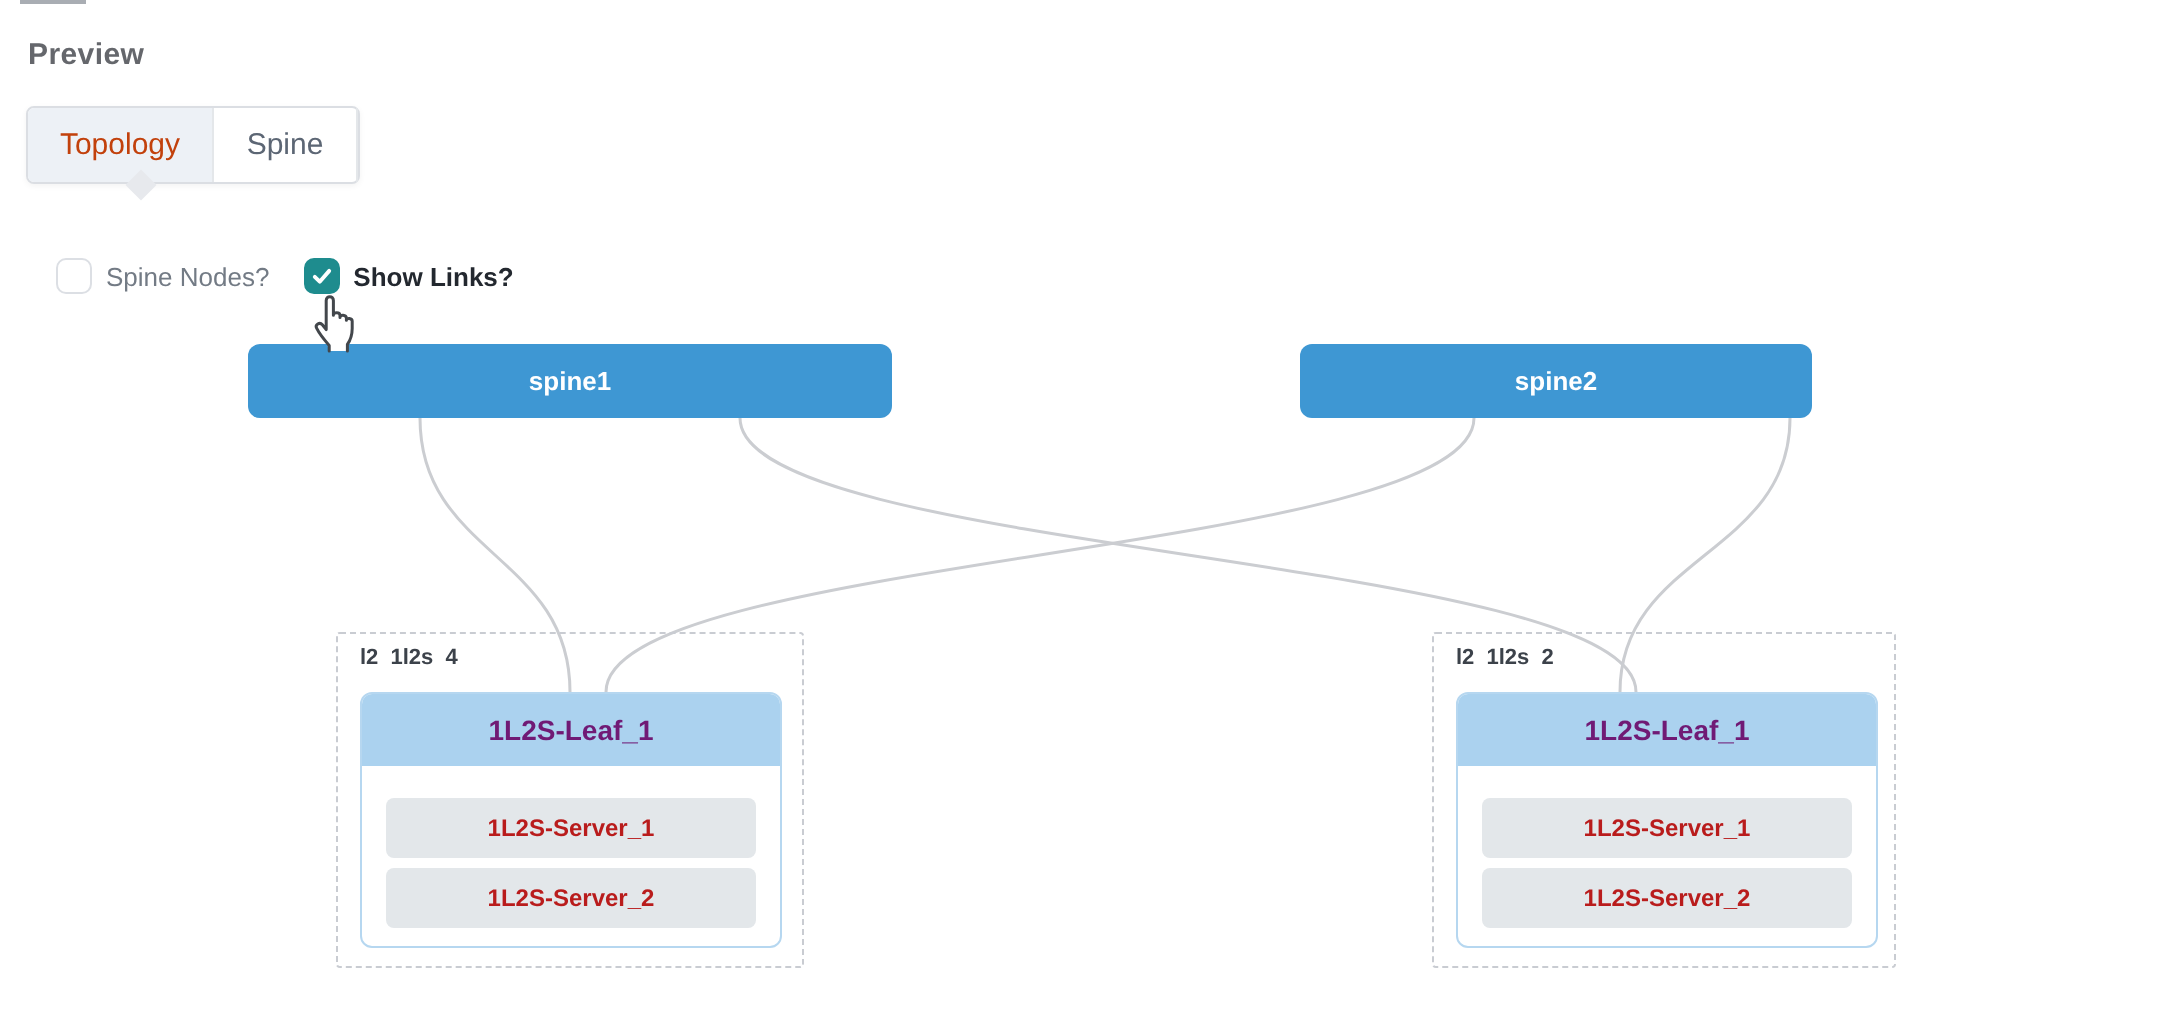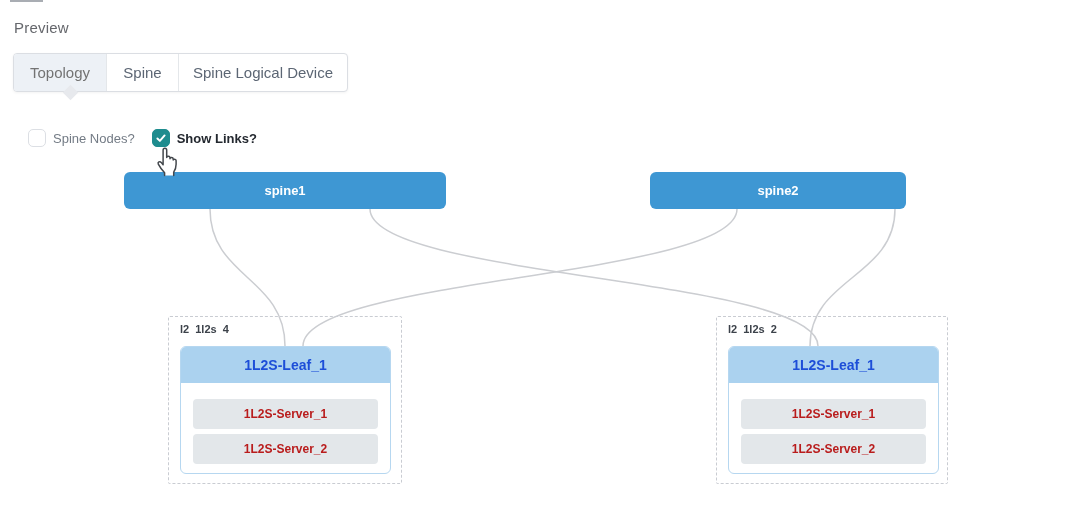--- a/index.html
+++ b/index.html
@@ -6,29 +6,29 @@
     --spine-blue:#3e97d3; --leaf-header:#abd2ef; --leaf-border:#b6d7f0;
     --server-gray:#e3e7ea; --teal:#1e8c8e; --link:#cbcdd1;
   }
   *{box-sizing:border-box;margin:0;padding:0}
   html,body{width:1088px;height:518px}
   body{
     position:relative;background:#fff;overflow:hidden;
     font-family:"Liberation Sans",sans-serif;color:#3c424a;
   }
   .top-frag{position:absolute;left:10px;top:0;width:33px;height:2px;background:#a9adb3}
-  .page-title{position:absolute;left:14px;top:19px;font-size:15px;font-weight:normal;color:#65676c;letter-spacing:.2px}
+  .page-title{position:absolute;left:14px;top:19px;font-size:15px;font-weight:bold;color:#65676c;letter-spacing:.2px}
 
   
   .tabs{position:absolute;left:13px;top:53px;height:39px;display:flex;background:#fff;
     border:1px solid #dbdee3;border-radius:4px;box-shadow:0 1px 3px rgba(0,0,0,.05)}
   .tab{display:flex;align-items:center;justify-content:center;font-size:15px;color:#5c6674;
     border-right:1px solid #e4e7ea;cursor:pointer;white-space:nowrap}
   .tab-topology{width:93px}.tab-racks{width:72px}.tab-sld{width:168px;border-right:none}
-  .tab.active{background:#edf1f6;color:#737373;font-weight:normal;
+  .tab.active{background:#edf1f6;color:#c2410c;font-weight:normal;
     border-top-left-radius:3px;border-bottom-left-radius:3px}
   .tab-caret{position:absolute;left:51px;top:33px;width:11px;height:11px;
     background:#e7e9ed;transform:rotate(45deg)}
 
   
   .controls{position:absolute;left:28px;top:129px;display:flex;align-items:center}
   .control{display:flex;align-items:center;cursor:pointer}
   .control+.control{margin-left:17px}
   .checkbox{width:18px;height:18px;border-radius:5px;border:1px solid #dcdfe4;background:#fff;
     display:flex;align-items:center;justify-content:center;flex:0 0 auto}
@@ -44,43 +44,40 @@
   .spine{position:absolute;top:172px;height:37px;background:var(--spine-blue);border-radius:6px;
     display:flex;align-items:center;justify-content:center;color:#fff;font-size:13px;font-weight:bold;cursor:pointer}
   .spine1{left:124px;width:322px}.spine2{left:650px;width:256px}
 
   .rack{position:absolute;top:316px;height:168px;border:1px dashed #c9ccd2;border-radius:2px;background:transparent}
   .rack1{left:168px;width:234px}.rack2{left:716px;width:232px}
   .rack-tag{position:absolute;left:11px;top:6px;font-size:11px;font-weight:bold;color:#3c424a;word-spacing:3px}
   .leaf-card{position:absolute;left:11px;top:29px;width:211px;height:128px;background:#fff;
     border:1px solid var(--leaf-border);border-radius:6px;overflow:hidden}
   .leaf-header{height:36px;background:var(--leaf-header);display:flex;align-items:center;justify-content:center;
-    font-size:14px;font-weight:bold;color:#1d4ed8;cursor:pointer}
+    font-size:14px;font-weight:bold;color:#701a75;cursor:pointer}
   .leaf-body{padding:16px 12px 0}
   .server{height:30px;background:var(--server-gray);border-radius:4px;margin-bottom:5px;
     display:flex;align-items:center;justify-content:center;font-size:12px;font-weight:bold;color:#b91c1c;cursor:pointer}
 
   .cursor{position:absolute;left:153px;top:141px;width:30px;height:38px;pointer-events:none}
 </style>
 </head>
 <body>
 
 <div class="top-frag"></div>
 
 <div class="page-title">Preview</div>
 
 <div class="tabs">
   <div class="tab tab-topology active">
     <span>Topology</span>
   </div>
   <div class="tab tab-racks">
     <span>Spine</span>
-  </div>
-  <div class="tab tab-sld">
-    <span>Spine Logical Device</span>
   </div>
   <div class="tab-caret"></div>
 </div>
 
 <div class="controls">
   <label class="control">
     <span class="checkbox">
       
     </span>
     <span class="control-label">Spine Nodes?</span>

